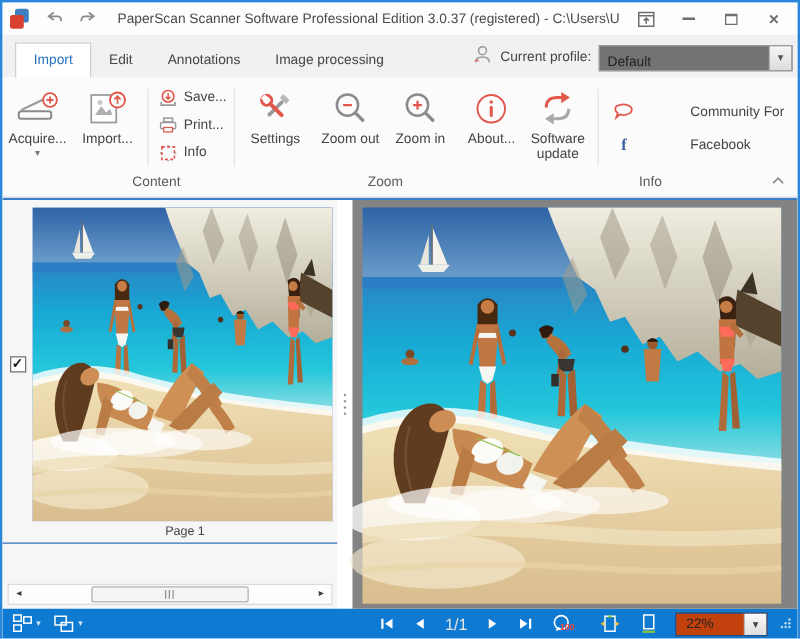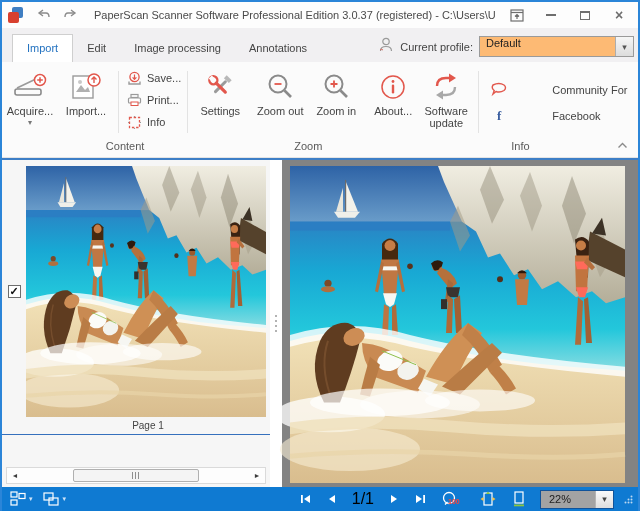--- a/index.html
+++ b/index.html
@@ -17,21 +17,21 @@
   .tb-btn.min span { display:block; width:10px; height:2px; background:#6e6e6e; }
   .tb-btn.max span { display:block; width:10px; height:9px; border:1px solid #6e6e6e; border-top-width:2px; }
   .tb-btn.close { font-size:14px; font-weight:bold; }
 
   
   .tabrow { height:34px; background:#f1f0f2; display:flex; align-items:flex-end; padding:0 4px 0 10px; flex:0 0 auto; }
   .tab { font-size:11px; color:#444; padding:7px 14px 8px 14px; cursor:default; }
   .tab.active { background:#fff; color:#2372c0; border:1px solid #cfcfcf; border-bottom:none; }
   .profilebox { margin-left:auto; display:flex; align-items:center; padding-bottom:5px; }
   .profile-label { font-size:11px; color:#444; margin:0 6px 0 6px; }
-  .combo { width:155px; height:21px; background:#fdba74; border:1px solid #9a9a9a; display:flex; align-items:flex-start; }
+  .combo { width:155px; height:21px; background:#737373; border:1px solid #9a9a9a; display:flex; align-items:flex-end; }
   .combo .val { flex:1; font-size:11px; color:#222; padding-left:6px; }
   .combo .chev { width:18px; height:100%; background:linear-gradient(#f6f6f6,#dcdcdc); border-left:1px solid #adadad; display:flex; align-items:center; justify-content:center; font-size:9px; color:#555; }
 
   
   .ribbon { height:96px; background:#fbfbfb; border-bottom:1px solid #e4e4e4; display:flex; position:relative; flex:0 0 auto; }
   .rgroup { display:flex; flex-direction:column; }
   .rgroup .ritems { display:flex; align-items:flex-start; padding-top:5px; height:76px; }
   .rgroup .rlabel { text-align:center; font-size:11px; color:#5a5a5a; height:18px; line-height:16px; }
   .gsep { width:1px; background:#dcdcdc; margin:4px 2px 4px 2px; }
   .vsep { width:1px; background:#e3e3e3; margin:4px 4px; height:62px; }
@@ -67,22 +67,22 @@
   .splitter { width:12px; background:#ffffff; display:flex; flex-direction:column; align-items:center; justify-content:center; gap:3px; flex:0 0 auto; }
   .splitter i { width:2px; height:2px; background:#9a9a9a; border-radius:50%; display:block; }
   .rightpane { flex:1; background:#838383; position:relative; min-width:0; }
   .preview { position:absolute; left:8px; top:6px; right:13px; bottom:4px; }
 
   
   .statusbar { height:24px; background:#0f7ad2; display:flex; align-items:center; padding:0 5px 0 8px; color:#fff; flex:0 0 auto; }
   .sb-icon { display:flex; align-items:center; justify-content:center; }
   .sb-caret { font-size:7px; color:#cfe4f8; margin:0 10px 0 3px; }
   .sb-nav { display:flex; align-items:center; gap:16px; margin-left:auto; }
-  .sb-page { font-size:16px; color:#000000; }
-  .sb-combo { width:74px; height:19px; background:#a3a3a3; border:1px solid #10539a; display:flex; align-items:center; margin-left:14px; }
+  .sb-page { font-size:13px; color:#e5e5e5; }
+  .sb-combo { width:74px; height:19px; background:#c2410c; border:1px solid #10539a; display:flex; align-items:center; margin-left:14px; }
   .sb-combo .val { flex:1; font-size:11px; color:#222; padding-left:8px; }
   .sb-combo .chev { width:18px; height:100%; background:linear-gradient(#fafafa,#dedede); border-left:1px solid #b5b5b5; display:flex; align-items:center; justify-content:center; font-size:9px; color:#444; }
   .sb-grip { margin-left:10px; }
 
   svg { overflow:visible; }
 </style>
 </head>
 <body>
 
 <div class="window">
@@ -117,22 +117,22 @@
       </span>
     <span class="tb-btn max">
         <span></span>
       </span>
     <span class="tb-btn close">×</span>
   </div>
 
   <div class="tabrow">
     <div class="tab active">Import</div>
     <div class="tab">Edit</div>
+    <div class="tab">Annotations</div>
     <div class="tab">Image processing</div>
-    <div class="tab">Annotations</div>
     <div class="profilebox">
       <span>
         <svg width="16" height="17" viewBox="0 0 16 17">
             <circle cx="8" cy="5.5" r="3.2" fill="none" stroke="#9a9a9a" stroke-width="1.2"></circle>
             <path d="M2.5,15 Q2.5,10.5 8,10.5 Q13.5,10.5 13.5,15" fill="none" stroke="#9a9a9a" stroke-width="1.2"></path>
             <path d="M2,14 Q3.5,12.5 5,14" fill="none" stroke="#d86a5e" stroke-width="1"></path>
           </svg>
       </span>
       <span class="profile-label">Current profile:</span>
       <div class="combo">

